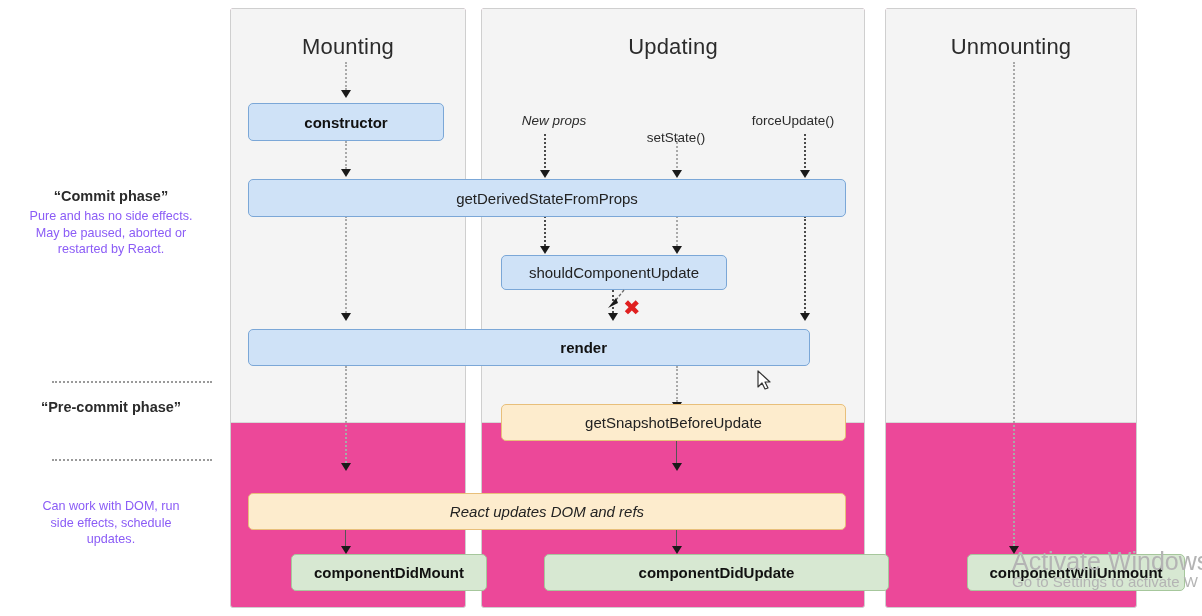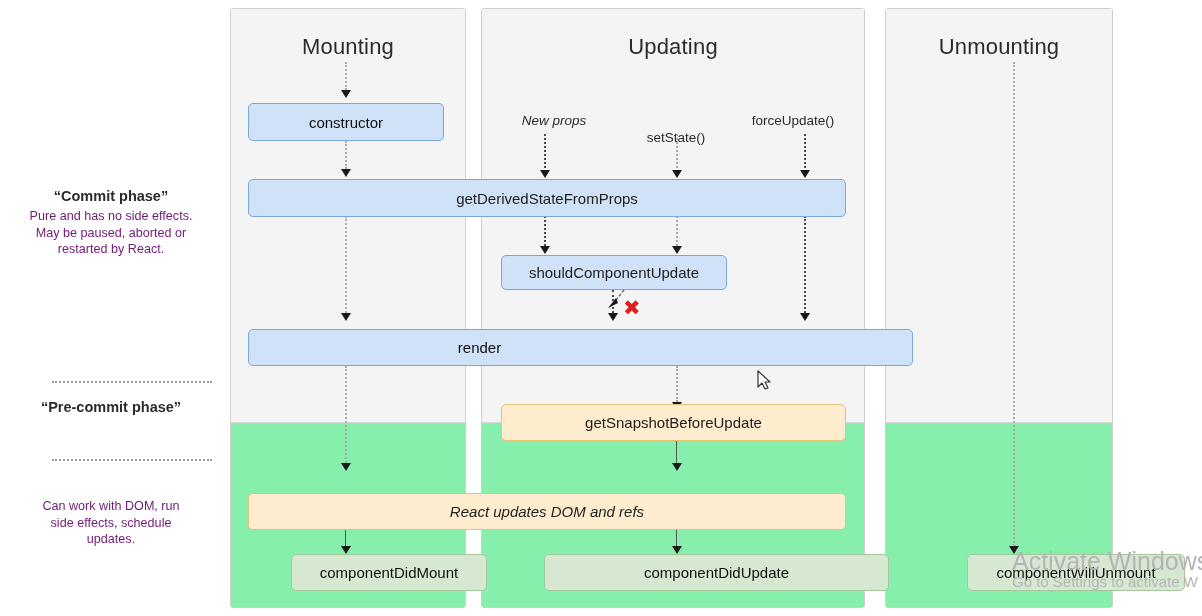--- a/index.html
+++ b/index.html
@@ -11,21 +11,21 @@
     overflow:hidden;
     position:relative;
   }
   #stage{position:absolute;left:0;top:0;width:1202px;height:616px;}
 
   
   .column{
     position:absolute;
     border:1px solid #cfcfcf;
     border-radius:3px;
-    background:#86efac;
+    background:#ec4899;
     box-sizing:border-box;
   }
   .column .grayband{
     position:absolute;left:0;right:0;top:0;
     background:#f4f4f4;
     border-bottom:1px solid #d8d8d8;
   }
   .col-title{
     position:absolute;
     left:0;right:0;
@@ -47,21 +47,21 @@
   .phase-title{
     font-size:14.5px;
     font-weight:700;
     color:#2b2b2b;
     margin-bottom:4px;
     white-space:nowrap;
   }
   .phase-desc{
     font-size:12.6px;
     line-height:16.5px;
-    color:#701a75;
+    color:#8b5cf6;
   }
   .dotrule{
     position:absolute;
     left:52px;
     width:160px;
     border-top:2px dotted #9a9a9a;
     height:0;
   }
 
   
@@ -72,21 +72,21 @@
     display:flex;
     align-items:center;
     justify-content:center;
     font-size:15px;
     white-space:nowrap;
     z-index:6;
   }
   .node.blue{background:#cfe2f7;border:1px solid #7ba7d7;}
   .node.orange{background:#fdeccd;border:1px solid #e8bf7a;}
   .node.green{background:#d7e8d2;border:1px solid #a6c79c;margin-left:43px;}
-  .node.bold{font-weight:400;color:#111;}
+  .node.bold{font-weight:700;color:#111;}
   .node.italic{font-style:italic;color:#222;}
 
   
   .node .lbl{display:block;}
 
   
   .trigger{
     position:absolute;
     font-size:13.5px;
     color:#2b2b2b;
@@ -150,21 +150,21 @@
   <div class="column" style="left:230px;top:8px;width:236px;height:600px;">
     <div class="grayband" style="height:413px;"></div>
     <div class="col-title" style="top:25px;">Mounting</div>
   </div>
 
   <div class="column" style="left:481px;top:8px;width:384px;height:600px;">
     <div class="grayband" style="height:413px;"></div>
     <div class="col-title" style="top:25px;">Updating</div>
   </div>
 
-  <div class="column" style="left:885px;top:8px;width:228px;height:600px;padding-left:20px;">
+  <div class="column" style="left:885px;top:8px;width:252px;height:600px;padding-left:20px;">
     <div class="grayband" style="height:413px;"></div>
     <div class="col-title" style="top:25px;">Unmounting</div>
   </div>
 
   <div class="phase" style="top:188px;">
     <div class="phase-title">“Commit phase”</div>
     <div class="phase-desc" style="padding:0 14px;">Pure and has no side effects. May be paused, aborted or restarted by React.</div>
   </div>
 
   <div class="dotrule" style="top:381px;"></div>
@@ -242,21 +242,21 @@
   </div>
 
   <div class="node blue" style="left:248px;top:179px;width:598px;height:38px;">
     <span class="lbl">getDerivedStateFromProps</span>
   </div>
 
   <div class="node blue" style="left:501px;top:255px;width:226px;height:35px;">
     <span class="lbl">shouldComponentUpdate</span>
   </div>
 
-  <div class="node blue bold" style="left:248px;top:329px;width:665px;height:37px;">
+  <div class="node blue bold" style="left:248px;top:329px;width:562px;height:37px;justify-content:flex-end;">
     <span class="lbl" style="margin-right:202px;">render</span>
   </div>
 
   <div class="node orange" style="left:501px;top:404px;width:345px;height:37px;">
     <span class="lbl">getSnapshotBeforeUpdate</span>
   </div>
 
   <div class="node orange italic" style="left:248px;top:493px;width:598px;height:37px;">
     <span class="lbl">React updates DOM and refs</span>
   </div>

